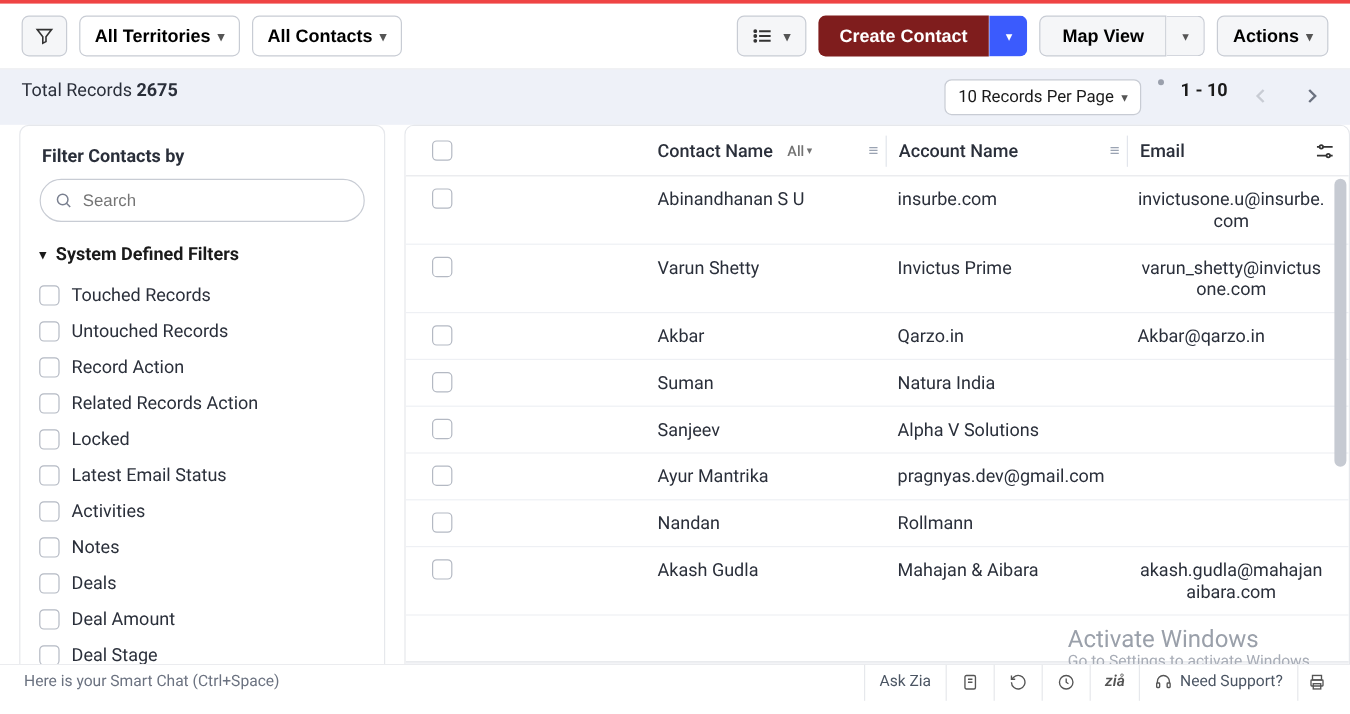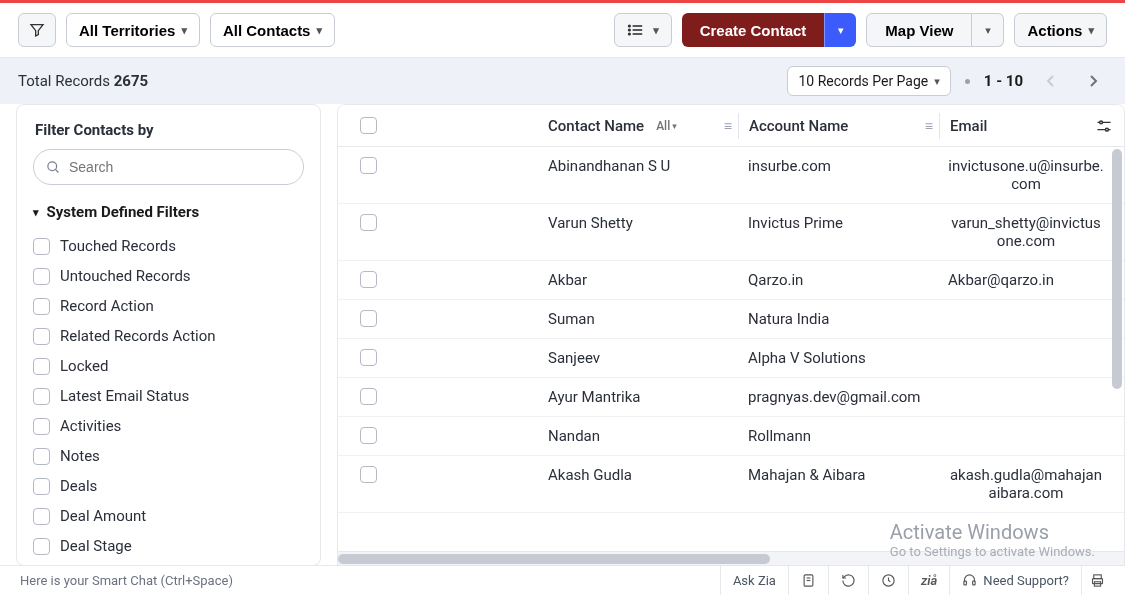--- a/index.html
+++ b/index.html
@@ -63,21 +63,21 @@
   }
   .split-grey .arrow {
     height:34px; width:32px; background:#f5f6f8; border:1px solid #c8ccd4;
     border-left:none;
     border-radius:0 6px 6px 0; cursor:pointer;
     display:flex;align-items:center;justify-content:center;
   }
 
   .subbar {
     background:#eef1f8;
-    display:flex; align-items:center;
+    display:flex; align-items:flex-start;
     padding: 8px 18px;
     gap: 14px;
   }
   .total { font-size:15px; color:#2a2f3a; }
   .total .num { font-weight:700; }
   .records-pp {
     height:30px; border:1px solid #c8ccd4; border-radius:6px;
     background:#fff; padding:0 10px; display:flex;align-items:center;gap:6px;
     font-size:14px; cursor:pointer;
   }
@@ -173,21 +173,21 @@
   .hscroll .thumb {
     position:absolute; left:0; top:2px; height:10px; width:55%;
     background:#c6cad2; border-radius:5px;
   }
   .vscroll {
     position:absolute; right:2px; top:44px; bottom:16px; width:10px;
   }
   .vscroll .thumb { position:absolute; top:0; width:10px; height:60%; background:#c6cad2; border-radius:5px;}
 
   .footerbar {
-    position:absolute; left:0; right:0; bottom:0; height:30px;
+    position:absolute; left:0; right:0; bottom:12px; height:30px;
     border-top:1px solid #e6e8ec; background:#fff;
     display:flex;align-items:center; padding:0 12px; gap:0;
     font-size:13px;color:#6b7280;
   }
   .footerbar .smart { flex:1; padding-left: 8px;}
   .footer-btn {
     height:30px; padding:0 12px;
     border-left:1px solid #e6e8ec;
     display:flex;align-items:center;justify-content:center;gap:6px;
     color:#4b5563; cursor:pointer;

